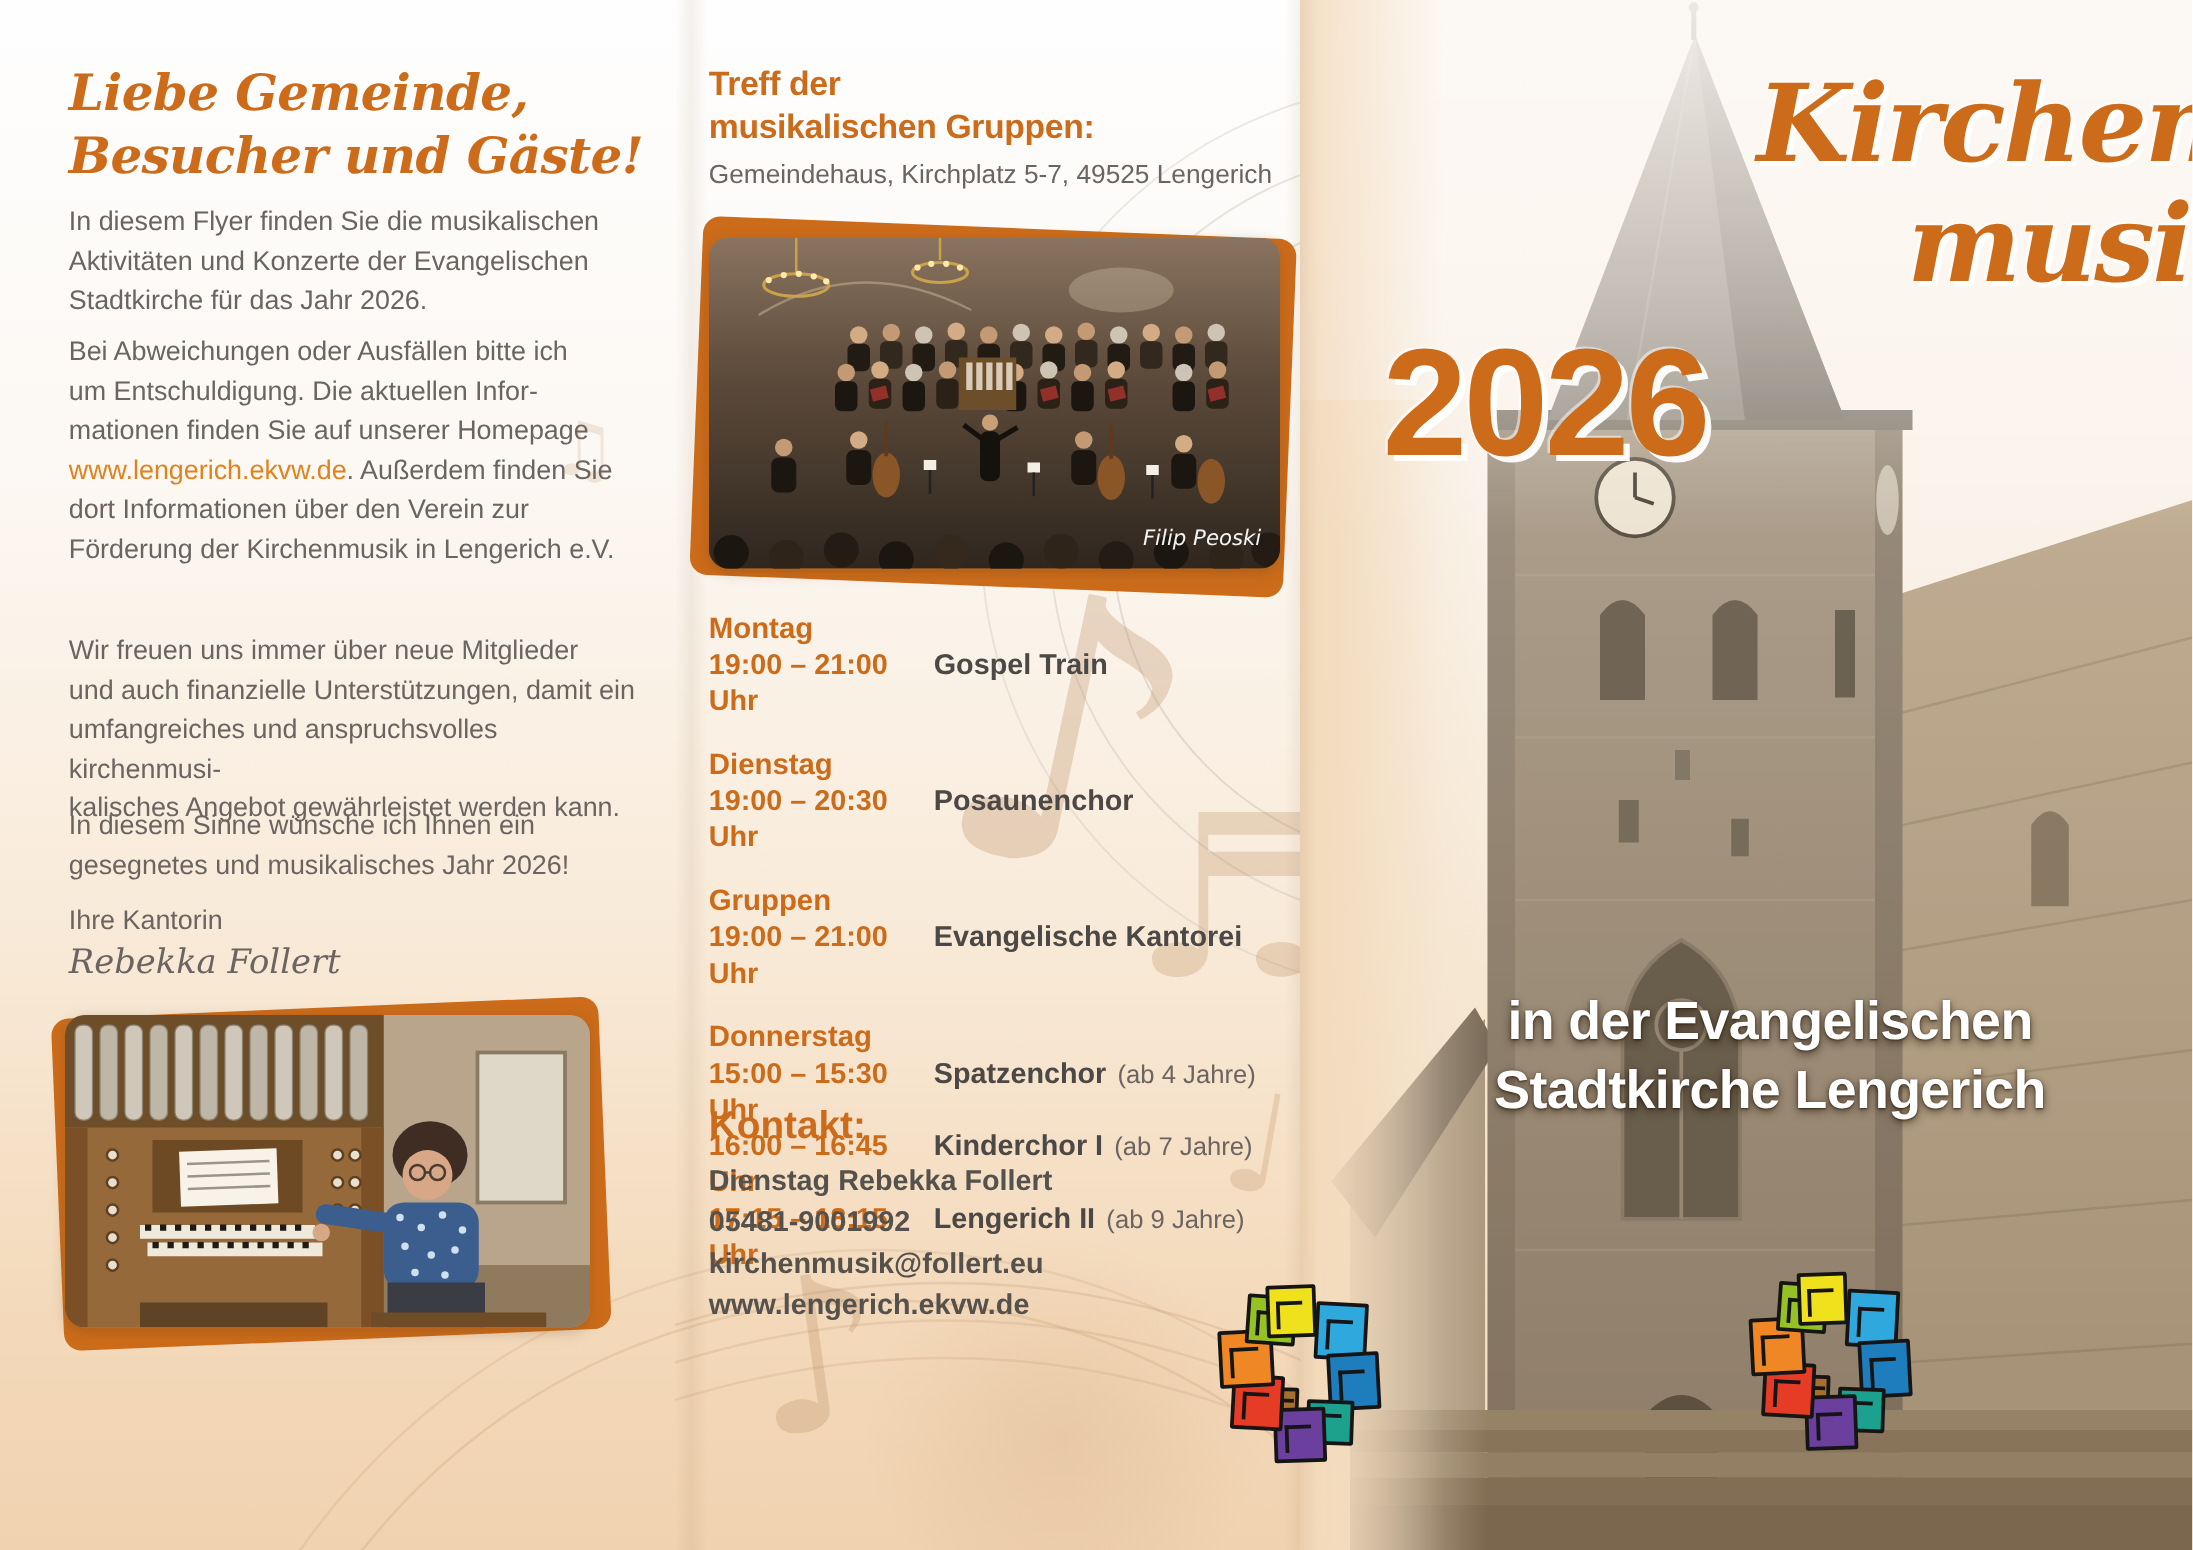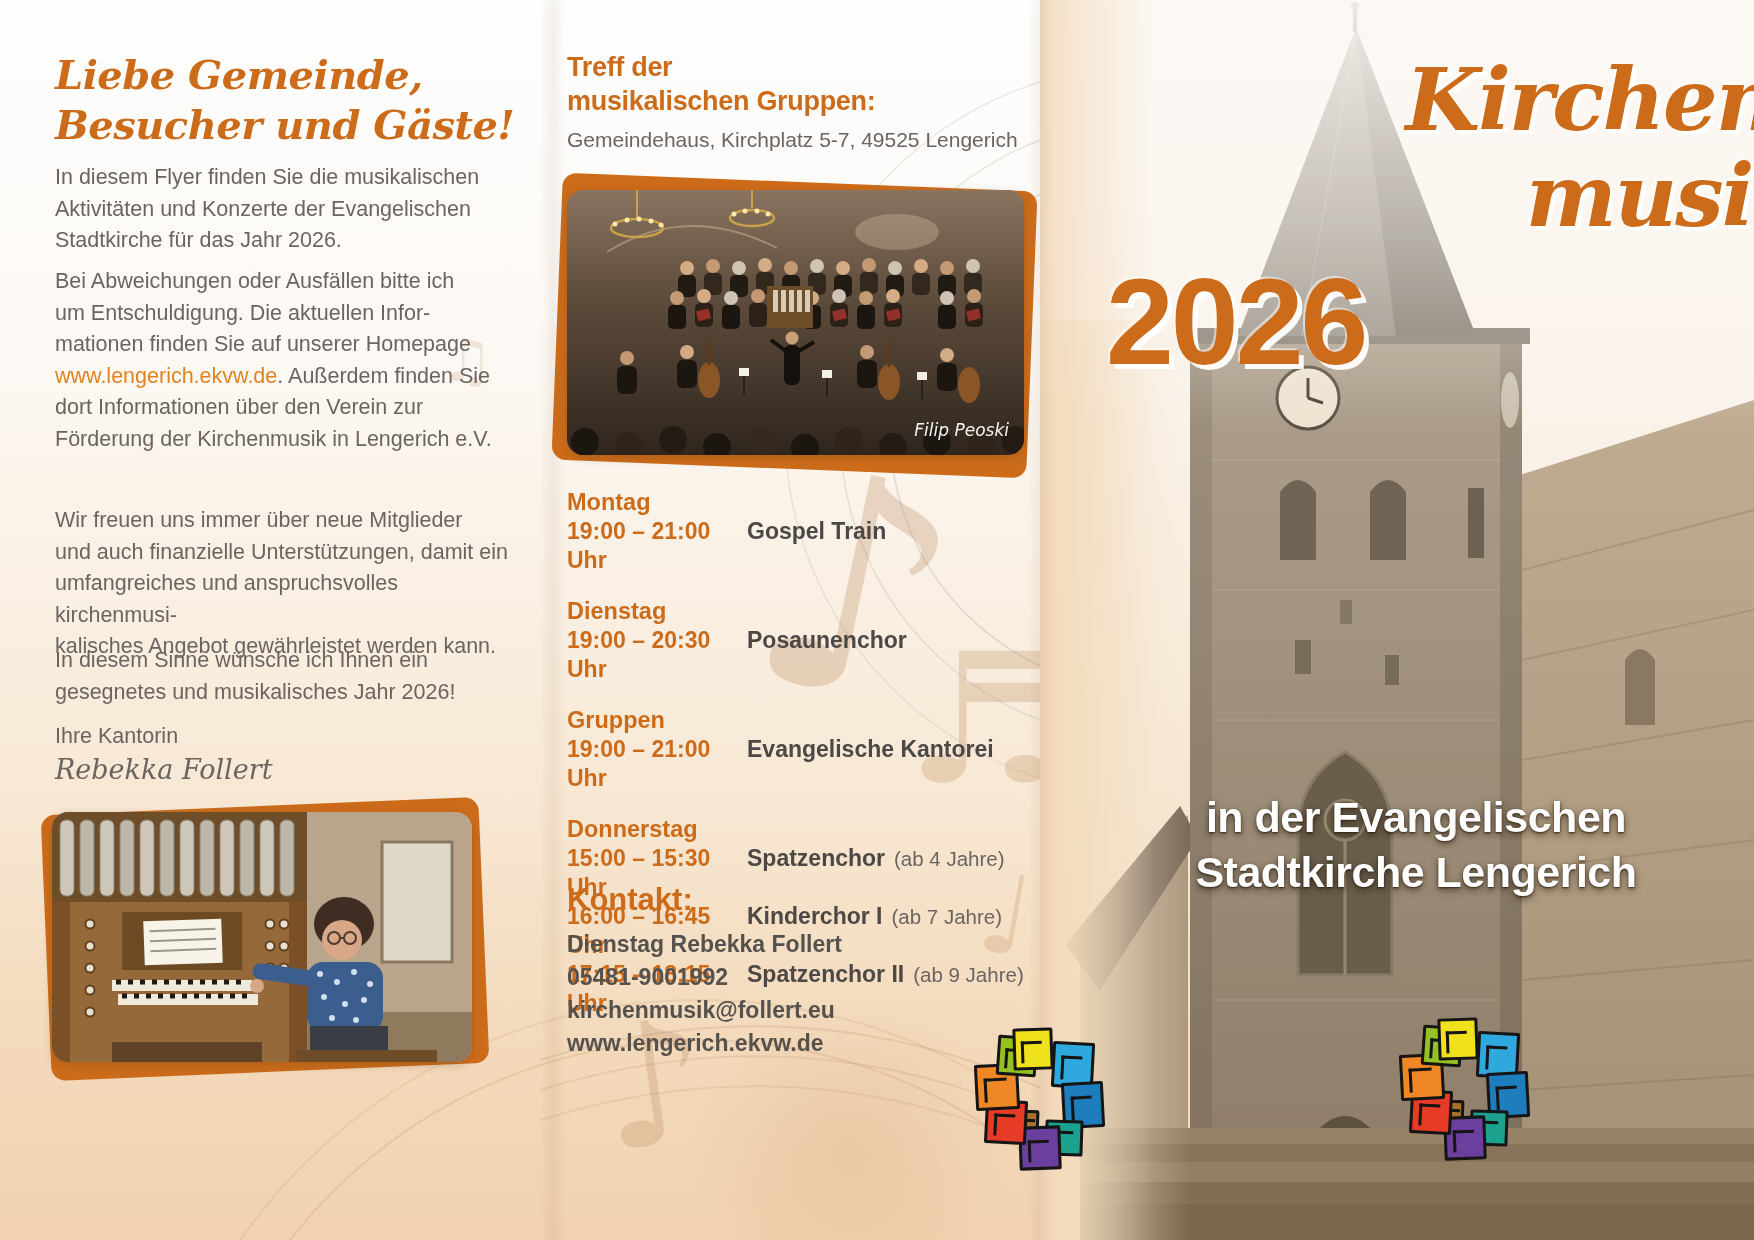--- a/index.html
+++ b/index.html
@@ -474,21 +474,21 @@
         <span class="group">Spatzenchor</span>
         <span class="snote">(ab 4 Jahre)</span>
       </div>
       <div class="sched-row">
         <span class="time">16:00 – 16:45 Uhr</span>
         <span class="group">Kinderchor I</span>
         <span class="snote">(ab 7 Jahre)</span>
       </div>
       <div class="sched-row">
         <span class="time">17:15 – 18:15 Uhr</span>
-        <span class="group">Spatzenchor II</span>
+        <span class="group">Lengerich II</span>
         <span class="snote">(ab 9 Jahre)</span>
       </div>
     </div>
   </div>
 
   <div class="contact-heading">Kontakt:</div>
   <div class="contact-list">
     <div class="contact-line">Dienstag Rebekka Follert</div>
     <div class="contact-line">05481-9001992</div>
     <div class="contact-line">kirchenmusik@follert.eu</div>

